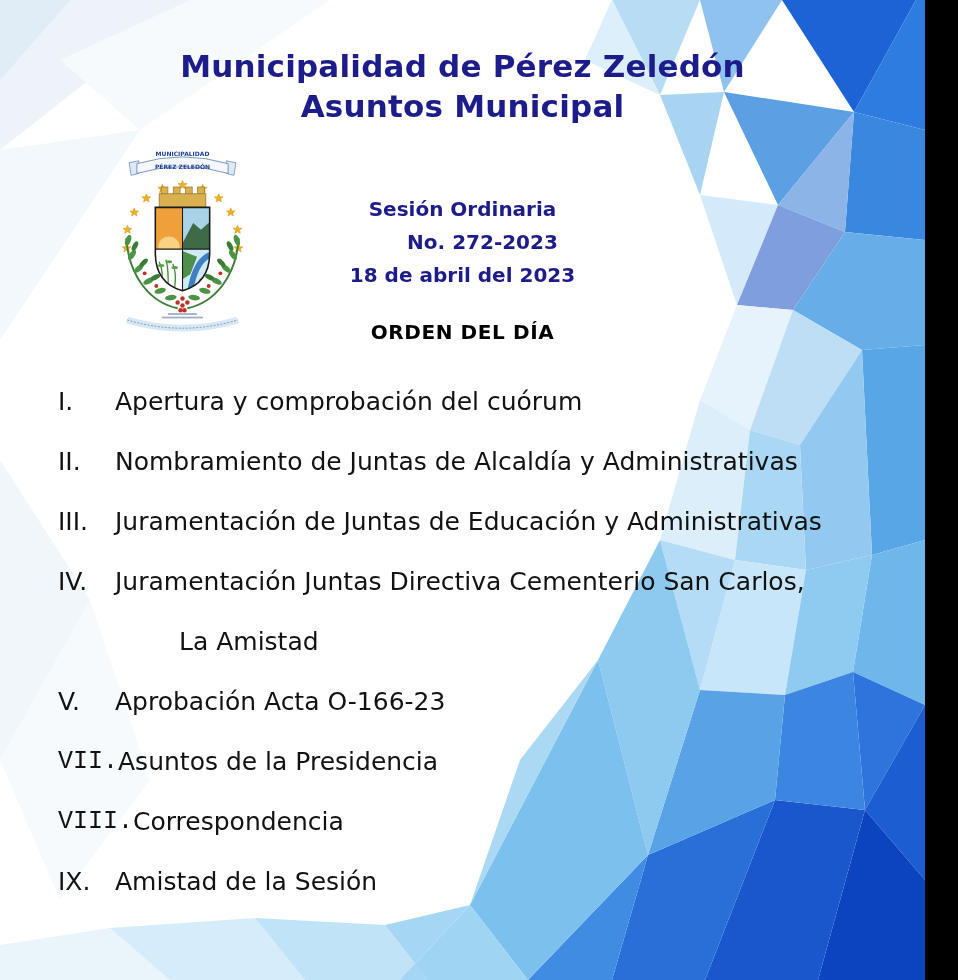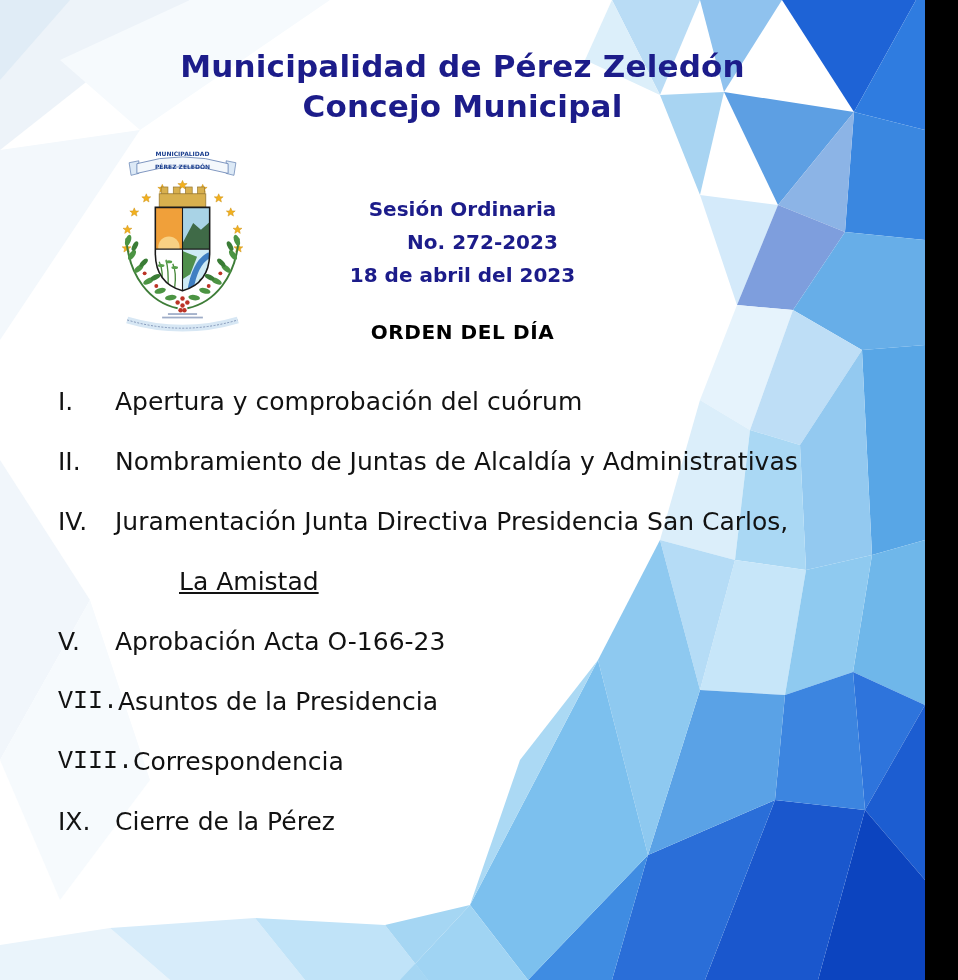--- a/index.html
+++ b/index.html
@@ -32,21 +32,21 @@
     font-size:20px;letter-spacing:.6px;
   }
   .agenda{
     position:absolute;top:386px;left:58px;width:810px;
     color:#121212;font-size:25px;line-height:31px;
   }
   .agenda .row{display:flex;margin-bottom:29px;align-items:flex-start;}
   .agenda .num{flex:0 0 auto;min-width:57px;}
   .agenda .row.tight .num{min-width:0;font-family:Liberation Mono, monospace;}
   .agenda .txt{flex:1 1 auto;}
-  .agenda .cont{padding-left:64px;margin-top:29px;text-decoration:underline;}
+  .agenda .cont{padding-left:64px;margin-top:29px;}
 
   .logo svg text{font-family:"DejaVu Sans","Liberation Sans",sans-serif;}
 </style>
 </head>
 <body>
 
 <div class="canvas">
   <div class="page">
 
     <svg class="bg-svg" viewBox="0 0 925 980" preserveAspectRatio="none">
@@ -100,21 +100,21 @@
       <polygon points="0,945 110,928 170,980 0,980" fill="#eaf4fb"></polygon>
       <polygon points="110,928 255,918 305,980 170,980" fill="#d7ecfa"></polygon>
       <polygon points="255,918 385,925 428,980 305,980" fill="#c0e3f8"></polygon>
       <polygon points="385,925 470,905 400,980 428,980" fill="#a5d6f3"></polygon>
     </svg>
 
     <div class="content">
 
       <div class="doc-title">
         <div>Municipalidad de Pérez Zeledón</div>
-        <div>Concejo Municipal</div>
+        <div>Asuntos Municipal</div>
       </div>
 
       <div class="logo">
         <svg viewBox="0 0 170 195" width="165" height="192">
           <defs>
             <path id="star" d="M0,-4 L1.18,-1.24 L4,-1.24 L1.8,0.6 L2.47,3.4 L0,1.8 L-2.47,3.4 L-1.8,0.6 L-4,-1.24 L-1.18,-1.24 Z"></path>
             <clipPath id="shieldClip">
               <path d="M57,68 H113 V115 Q113,146 85,154 Q57,146 57,115 Z"></path>
             </clipPath>
           </defs>
@@ -229,41 +229,45 @@
       <div class="agenda">
         <div class="row">
           <span class="num">I.</span>
           <span class="txt">Apertura y comprobación del cuórum</span>
         </div>
         <div class="row">
           <span class="num">II.</span>
           <span class="txt">Nombramiento de Juntas de Alcaldía y Administrativas</span>
         </div>
         <div class="row">
+          <span class="num">III.</span>
+          <span class="txt">Juramentación de Juntas de Educación y Administrativas</span>
+        </div>
+        <div class="row">
           <span class="num">IV.</span>
           <span class="txt">
-            <span>Juramentación Junta Directiva Presidencia San Carlos,</span>
+            <span>Juramentación Juntas Directiva Cementerio San Carlos,</span>
             <span class="cont" style="display:block;">La Amistad</span>
           </span>
         </div>
         <div class="row">
           <span class="num">V.</span>
           <span class="txt">Aprobación Acta O-166-23</span>
         </div>
         <div class="row tight">
           <span class="num">VII.</span>
           <span class="txt">Asuntos de la Presidencia</span>
         </div>
         <div class="row tight">
           <span class="num">VIII.</span>
           <span class="txt">Correspondencia</span>
         </div>
         <div class="row">
           <span class="num">IX.</span>
-          <span class="txt">Cierre de la Pérez</span>
+          <span class="txt">Amistad de la Sesión</span>
         </div>
       </div>
 
     </div>
   </div>
 
   <div class="black-strip"></div>
 </div>
 
 </body></html>

